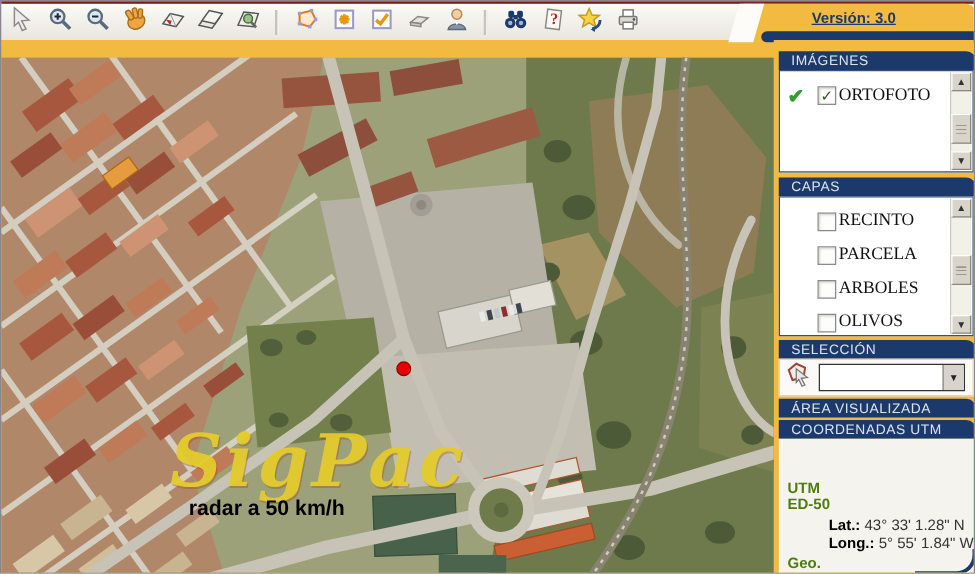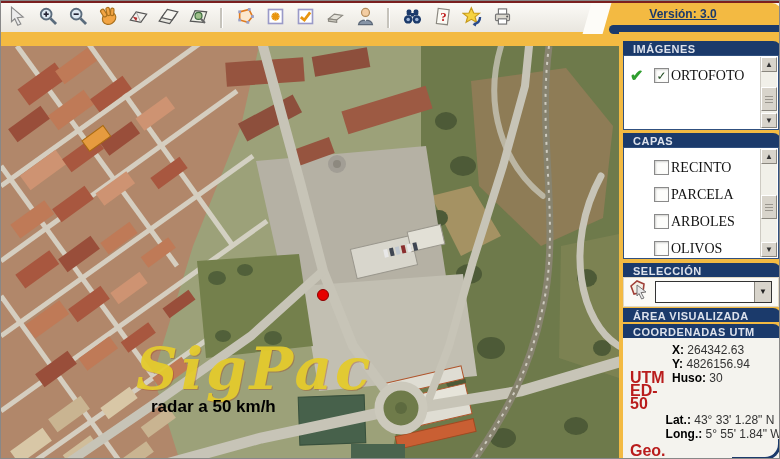--- a/index.html
+++ b/index.html
@@ -28,21 +28,21 @@
   .watermark{position:absolute;left:135px;top:292px;font-family:"DejaVu Serif",serif;font-style:italic;
              font-weight:bold;font-size:58px;letter-spacing:3px;color:#e4cb2d;opacity:.95;
              text-shadow:1px 1px 0 rgba(160,60,20,.35);pointer-events:none;white-space:nowrap;}
   .radar-note{position:absolute;left:150px;top:354px;font-size:17px;font-weight:bold;color:#000;
               pointer-events:none;white-space:nowrap;}
   .marker{position:absolute;left:316px;top:246px;width:12px;height:12px;border-radius:50%;
           background:#e60000;border:1px solid #8c0000;box-sizing:border-box;}
   
   .sidebar{width:162px;height:428px;background:#f3ba42;box-sizing:border-box;padding:9px 0 0 4px;
            display:flex;flex-direction:column;}
-  .phead{height:16px;background:#1b3a6b;color:#dde2ec;font-size:11px;font-weight:bold;
+  .phead{height:16px;background:#1b3a6b;color:#dde2ec;font-size:11px;font-weight:normal;
          padding:2px 0 0 10px;box-sizing:border-box;border-radius:0 8px 0 0;letter-spacing:.5px;}
   .pbox{background:#fff;border:1px solid #30507f;position:relative;box-sizing:border-box;}
   .box-imagenes{height:88px;margin-right:2px;}
   .box-capas{height:112px;margin-right:2px;}
   .gap4{height:4px;} .gap2{height:2px;}
   .list{padding:6px 0 0 6px;font-family:"Liberation Serif","DejaVu Serif",serif;font-size:14px;color:#111;}
   .lrow{display:flex;align-items:center;height:27px;}
   .capas-list .lrow{padding-left:24px;}
   .bigcheck{color:#2f9e2f;font-size:16px;font-weight:bold;width:24px;}
   .cb{width:13px;height:13px;background:#fdfdfb;border:1px solid #8a8a8a;box-shadow:inset 1px 1px 2px rgba(0,0,0,.18);
@@ -67,21 +67,21 @@
   .dropdown .dval{flex:1;font-size:11px;padding:3px 2px;color:#222;}
   .dropdown .dbtn{width:16px;background:#d8d4cb;border-left:1px solid #8a877f;display:flex;
             align-items:center;justify-content:center;font-size:8px;color:#222;}
   
   .area-row{height:17px;background:#f4f3ee;font-size:11px;padding:2px 0 0 8px;box-sizing:border-box;
             margin-right:2px;color:#333;}
   .area-row b{color:#000;margin-right:3px;}
   .coords{flex:1;background:#f4f3ee;margin-right:2px;position:relative;font-size:12px;color:#333;
           padding:5px 0 0 7px;box-sizing:border-box;}
   .crow{display:flex;margin-bottom:3px;}
-  .ckey{width:42px;font-weight:bold;color:#b91c1c;font-size:16px;line-height:13px;padding-top:3px;margin-top:25px;}
+  .ckey{width:42px;font-weight:bold;color:#4d7c0f;font-size:12px;line-height:13px;padding-top:3px;margin-top:25px;}
   .cvals div{line-height:14px;white-space:nowrap;}
   .cvals b{color:#000;}
   .coords::after{content:"";position:absolute;right:-2px;bottom:0;width:46px;height:18px;
           border-bottom:3px solid #1b3a6b;border-right:3px solid #1b3a6b;border-bottom-right-radius:16px;}
 </style>
 </head>
 <body>
 
 <div class="app">
 
@@ -422,25 +422,20 @@
       <div class="phead">ÁREA VISUALIZADA</div>
 
       <div class="gap2"></div>
       <div class="phead">COORDENADAS UTM</div>
       <div class="coords">
         <div class="crow">
           <div class="ckey">
             <div>UTM</div>
             <div>ED-50</div>
           </div>
-          <div class="cvals">
-            <div><b>X:</b> <span>264342.63</span></div>
-            <div><b>Y:</b> <span>4826156.94</span></div>
-            <div><b>Huso:</b> <span>30</span></div>
-          </div>
         </div>
         <div class="crow">
           <div class="ckey" style="padding-top:6px;"><span>Geo.</span></div>
           <div class="cvals">
             <div><b>Lat.:</b> <span>43° 33' 1.28" N</span></div>
             <div><b>Long.:</b> <span>5° 55' 1.84" W</span></div>
           </div>
         </div>
       </div>
 

